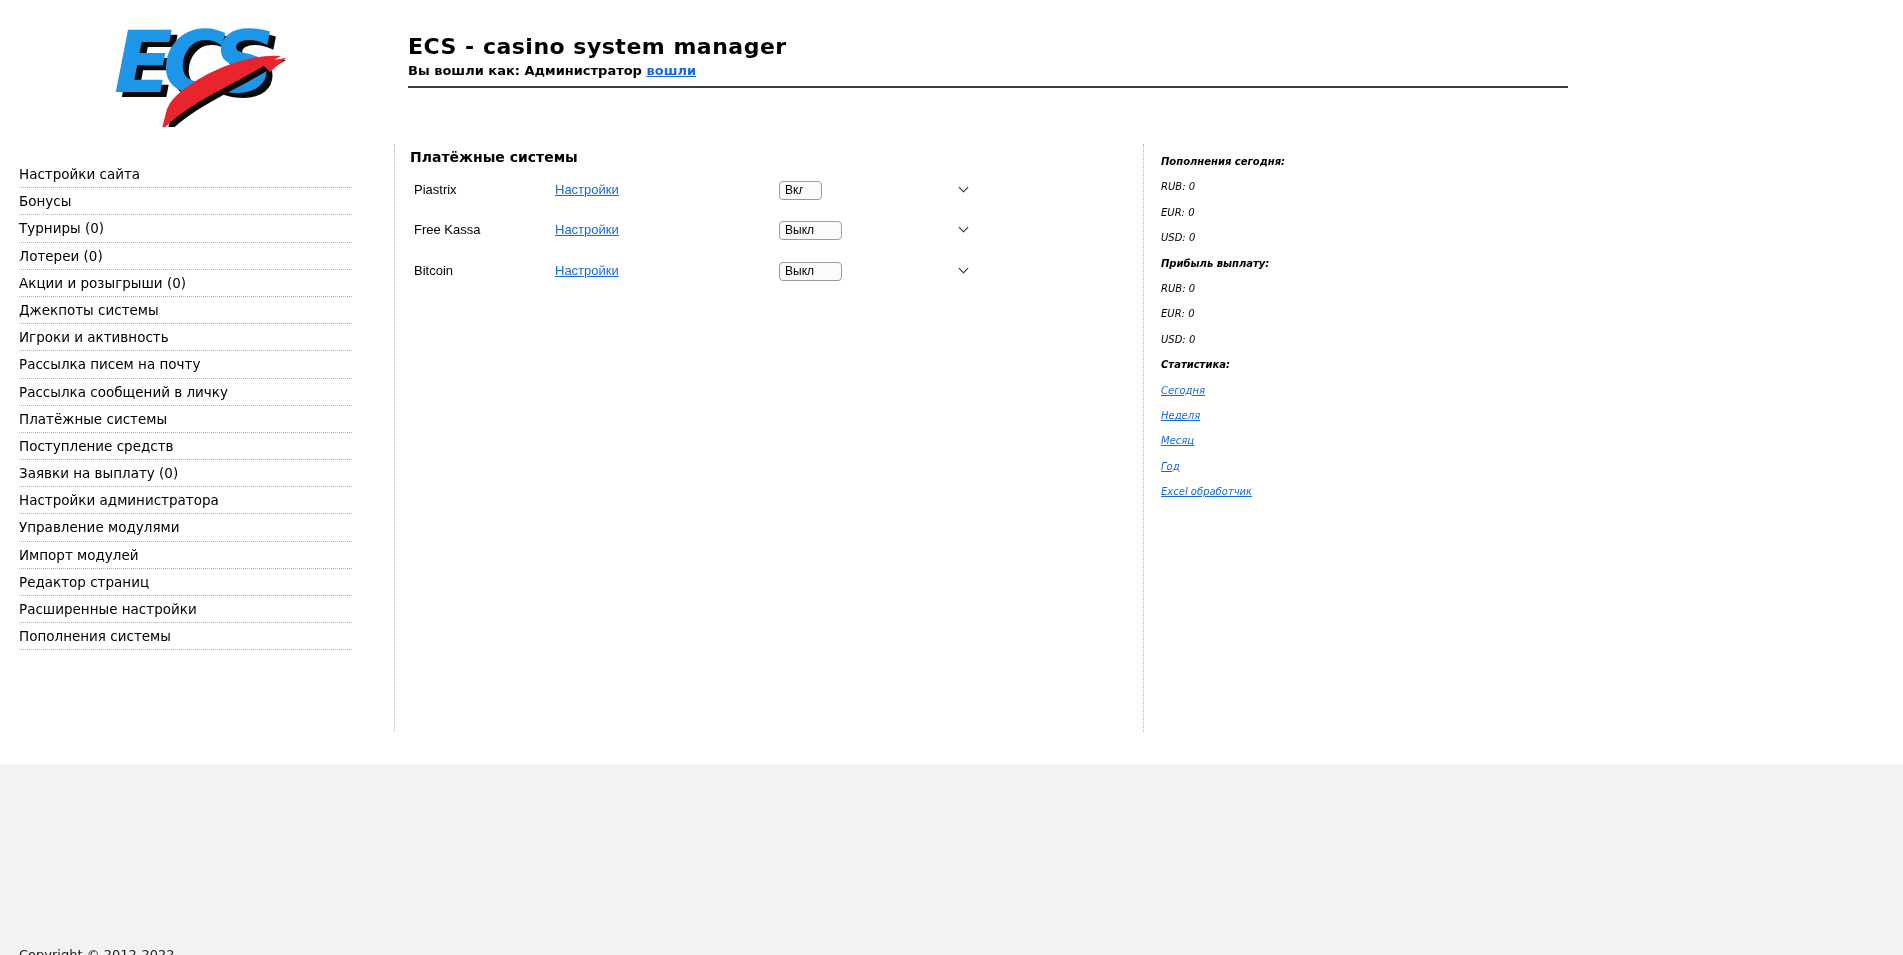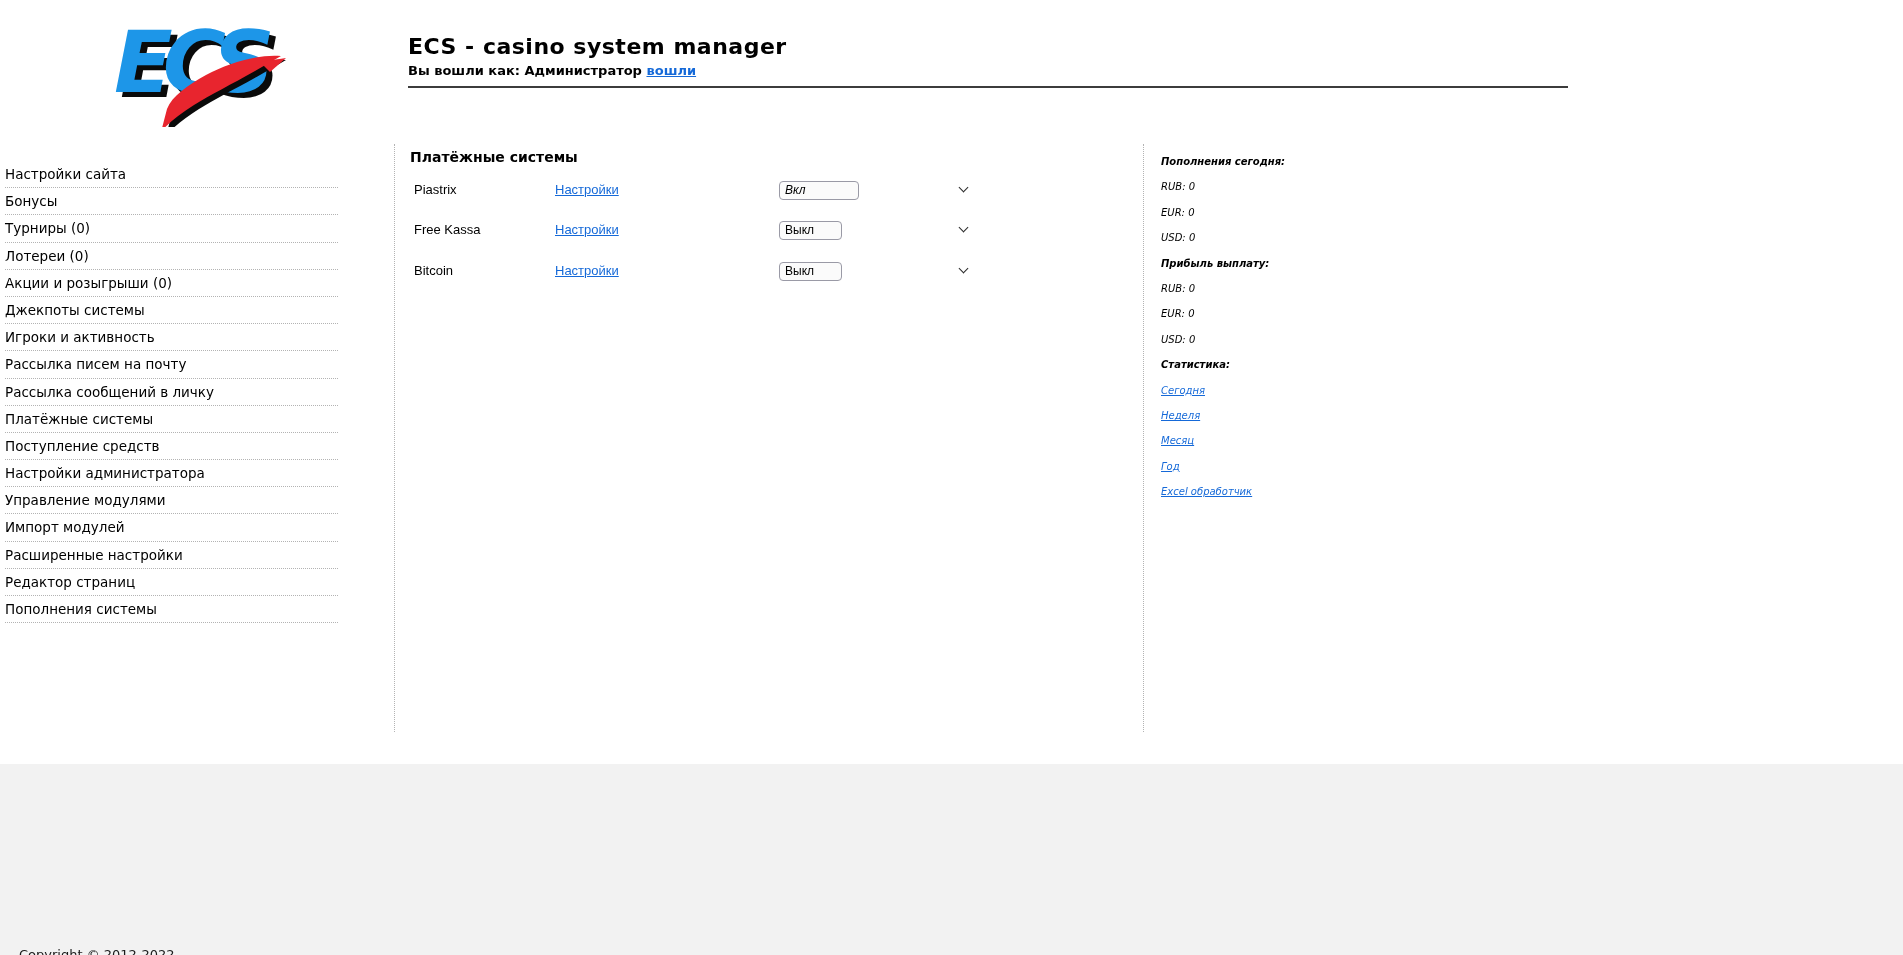--- a/index.html
+++ b/index.html
@@ -27,21 +27,21 @@
     position: absolute; left: 408px; top: 63px;
     font-size: 13px; font-weight: bold;
   }
   .header-rule {
     position: absolute; left: 408px; top: 86px; width: 1160px; height: 2px;
     background: #3c3c3c;
   }
   a, .link { color: #1569d8; text-decoration: underline; cursor: pointer; }
 
   
-  .sidebar { position: absolute; left: 5px; top: 161px; width: 333px; list-style: none; }
+  .sidebar { position: absolute; left: 19px; top: 161px; width: 333px; list-style: none; }
   .sidebar li {
     height: 27.2px; padding-top: 5px;
     border-bottom: 1px dotted #b3b3b3;
     font-size: 13.5px; cursor: pointer; white-space: nowrap;
   }
 
   
   .vdiv { position: absolute; top: 144px; height: 588px; width: 0; border-left: 1px dotted #b3b3b3; }
   .vdiv-1 { left: 394px; }
   .vdiv-2 { left: 1143px; }
@@ -112,40 +112,41 @@
   <li>Бонусы</li>
   <li>Турниры (0)</li>
   <li>Лотереи (0)</li>
   <li>Акции и розыгрыши (0)</li>
   <li>Джекпоты системы</li>
   <li>Игроки и активность</li>
   <li>Рассылка писем на почту</li>
   <li>Рассылка сообщений в личку</li>
   <li>Платёжные системы</li>
   <li>Поступление средств</li>
+  <li>Заявки на выплату (0)</li>
   <li>Настройки администратора</li>
   <li>Управление модулями</li>
   <li>Импорт модулей</li>
+  <li>Редактор страниц</li>
   <li>Расширенные настройки</li>
-  <li>Редактор страниц</li>
   <li>Пополнения системы</li>
 </ul>
 
 <div class="vdiv vdiv-1"></div>
 <div class="vdiv vdiv-2"></div>
 
 <div class="main-title">Платёжные системы</div>
 
 <div class="pay-rows">
 
   <div class="pay-row">
     <span class="pay-name">Piastrix</span>
     <a class="pay-link">Настройки</a>
     <span class="select-wrap">
-      <select style="width:80px;font-style:italic;">
+      <select style="width:43px;">
         <option>Вкл</option>
         <option>Выкл</option>
       </select>
     </span>
   </div>
 
   <div class="pay-row">
     <span class="pay-name">Free Kassa</span>
     <a class="pay-link">Настройки</a>
     <span class="select-wrap">

